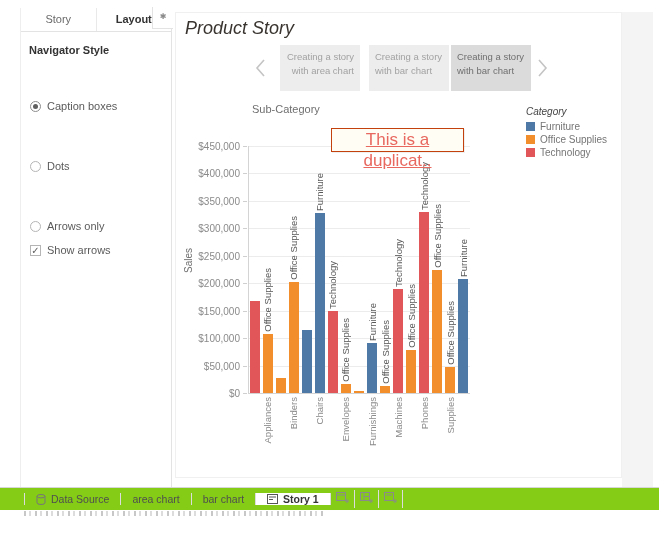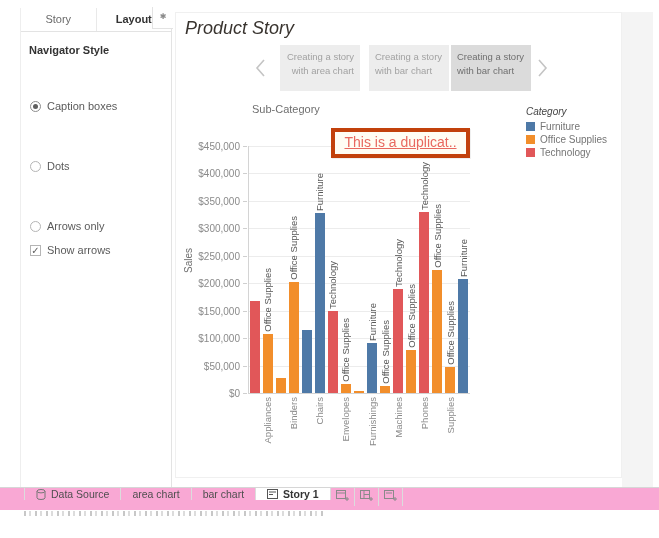--- a/index.html
+++ b/index.html
@@ -48,28 +48,28 @@
           font-size:9.5px;color:#585858;white-space:nowrap;line-height:13px;}
   .xlabel{position:absolute;writing-mode:vertical-rl;transform:rotate(180deg);
           font-size:9.5px;color:#8a8a8a;white-space:nowrap;line-height:13px;}
   
   #legend{position:absolute;left:526px;top:106px;font-size:10px;}
   #legend-title{color:#454545;margin-bottom:3px;font-style:italic;}
   .leg-row{display:flex;align-items:center;height:13px;color:#757575;}
   .leg-swatch{width:9px;height:9px;margin-right:5px;flex:0 0 auto;}
   
   #annotation{position:absolute;left:331px;top:128px;width:131px;height:22px;background:#fffdf4;
-              border:4px solid #c2410c;box-shadow:1px 1px 0 rgba(0,0,0,.06);
-              font-size:14px;line-height:21px;text-align:center;cursor:move;}
+              border:1px solid #c2410c;box-shadow:1px 1px 0 rgba(0,0,0,.06);
+              font-size:17px;line-height:21px;text-align:center;cursor:move;}
   #annotation span{text-decoration:underline;}
   
   #gutter{position:absolute;left:622px;top:12px;width:31px;height:475px;background:#f4f4f4;}
   
-  #bottom-strip{position:absolute;left:0;top:487px;width:659px;height:23px;background:#f9a8d4;
-                border-top:1px solid #d6d6d6;display:flex;align-items:flex-start;padding-left:24px;
+  #bottom-strip{position:absolute;left:0;top:487px;width:659px;height:23px;background:#84cc16;
+                border-top:1px solid #d6d6d6;display:flex;align-items:center;padding-left:24px;
                 box-sizing:border-box;}
   .sheet-tab{display:flex;align-items:center;padding:0 11px;font-size:10.5px;color:#4f4f4f;
              border-right:1px solid #dcdcdc;cursor:pointer;white-space:nowrap;}
   .sheet-tab:first-child{border-left:1px solid #dcdcdc;}
   .sheet-tab.active{background:#fff;font-weight:bold;color:#333;}
   .sheet-tab .ticon{margin-right:5px;display:flex;align-items:center;}
   .action-btn{display:flex;align-items:center;justify-content:center;width:23px;
               border-right:1px solid #dcdcdc;cursor:pointer;}
   #status-smudge{position:absolute;left:24px;top:511px;width:300px;height:5px;overflow:hidden;opacity:.55;
      background:repeating-linear-gradient(90deg,#9a9a9a 0 2px,transparent 2px 5px,#c0c0c0 5px 7px,transparent 7px 11px);}

